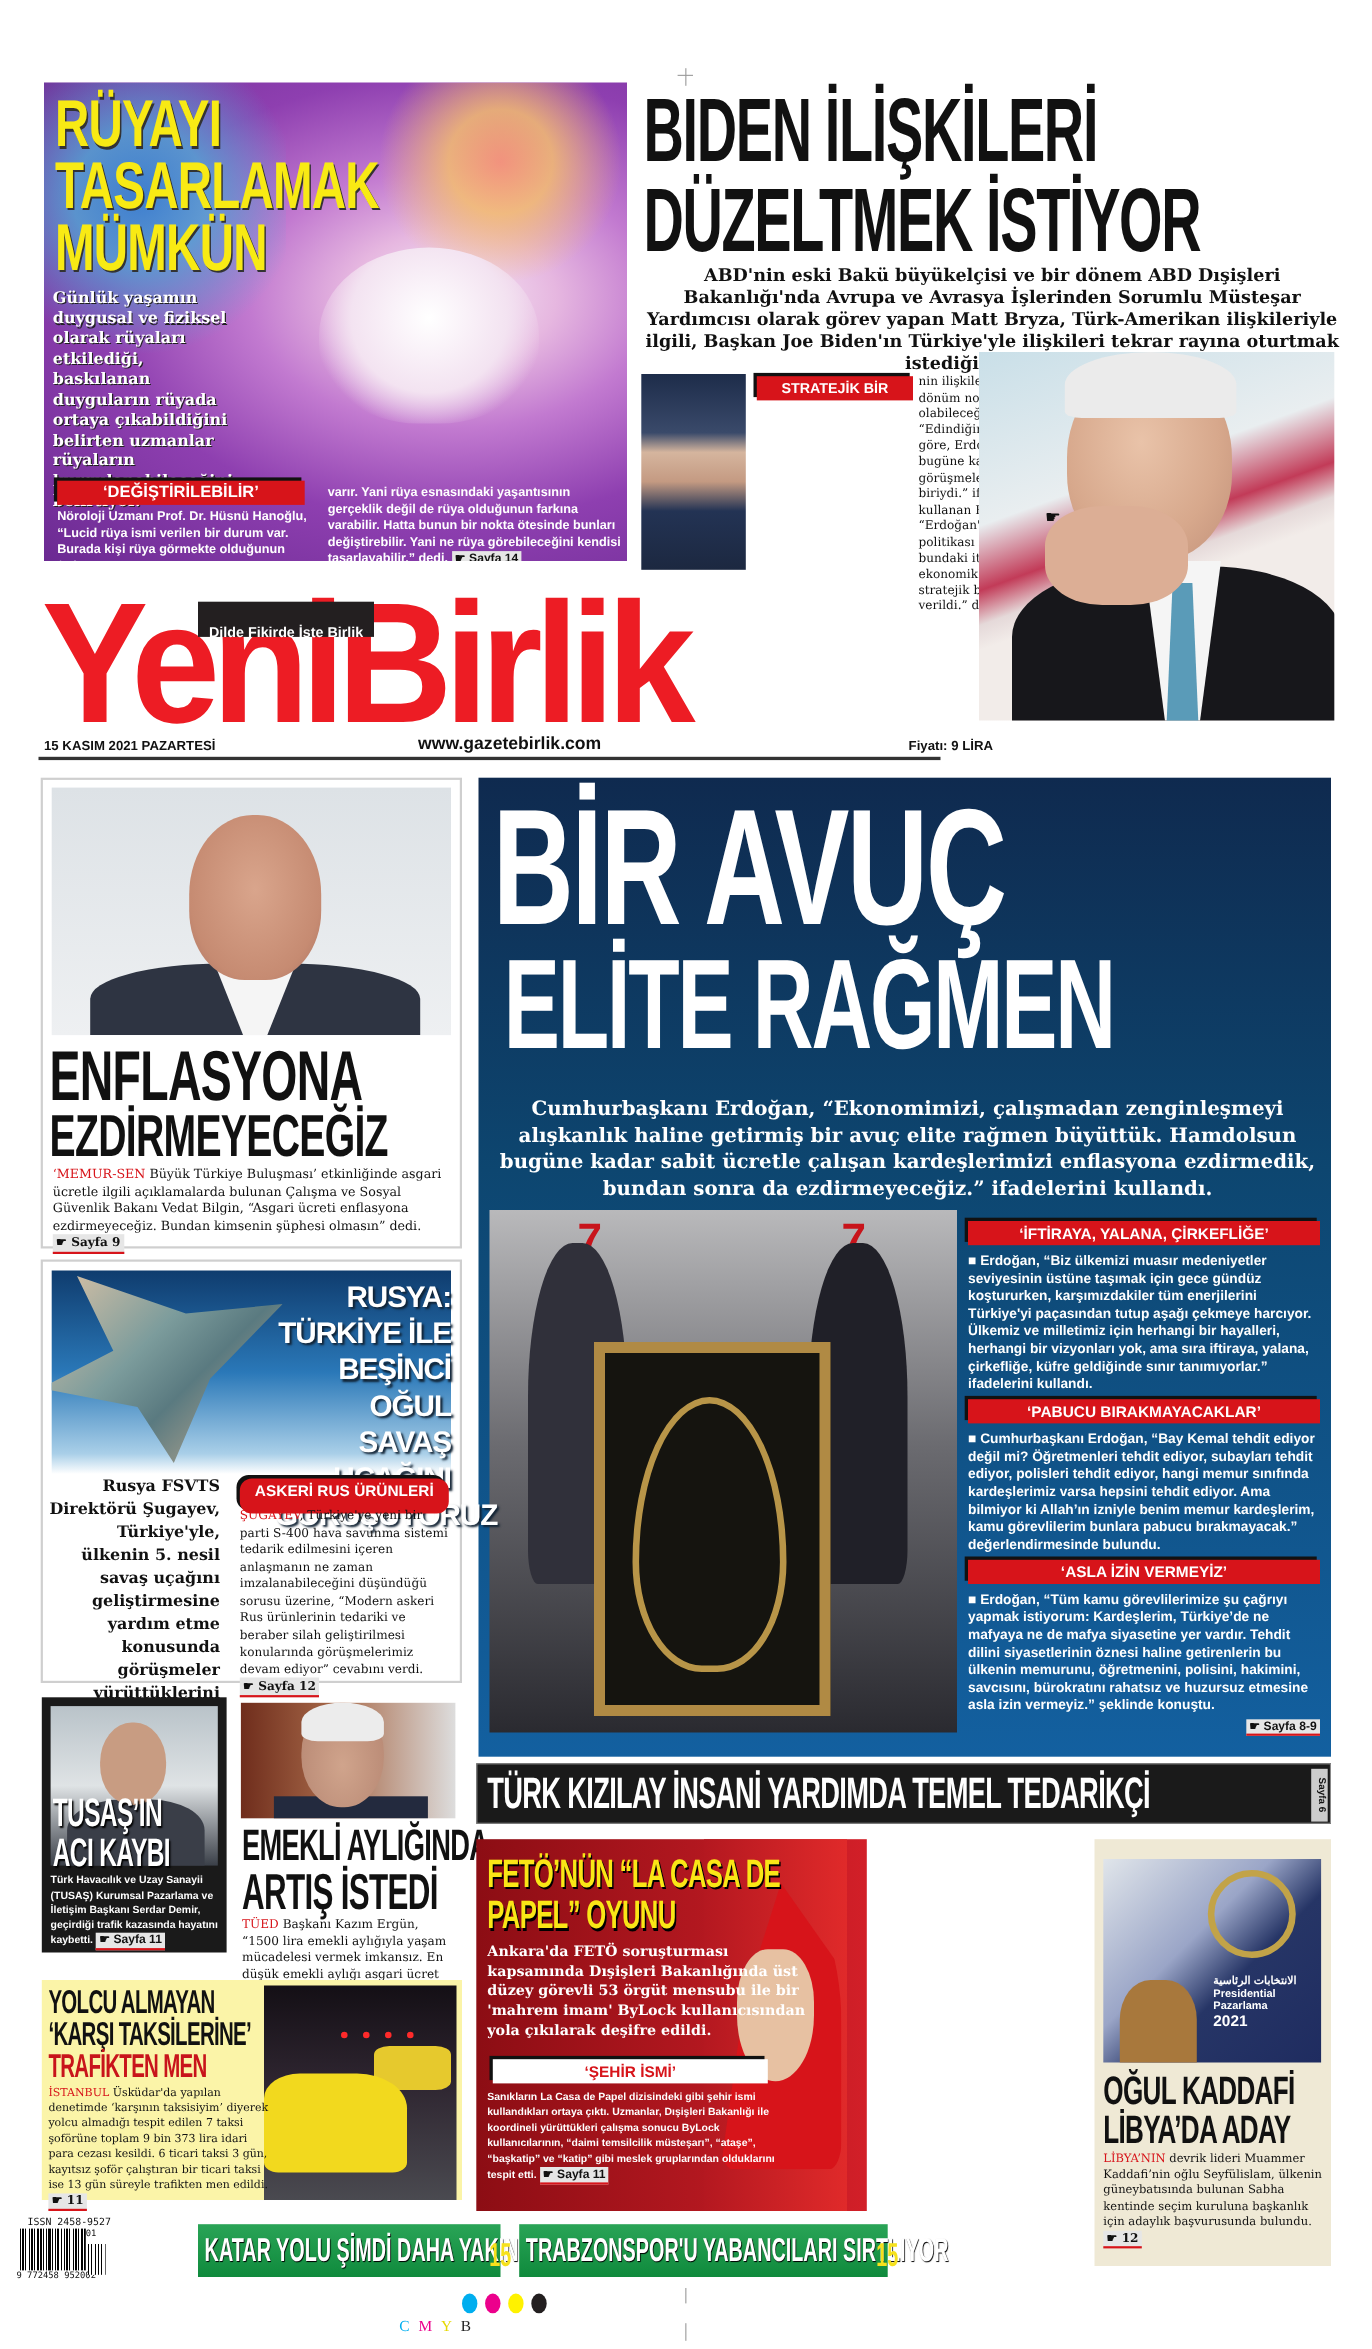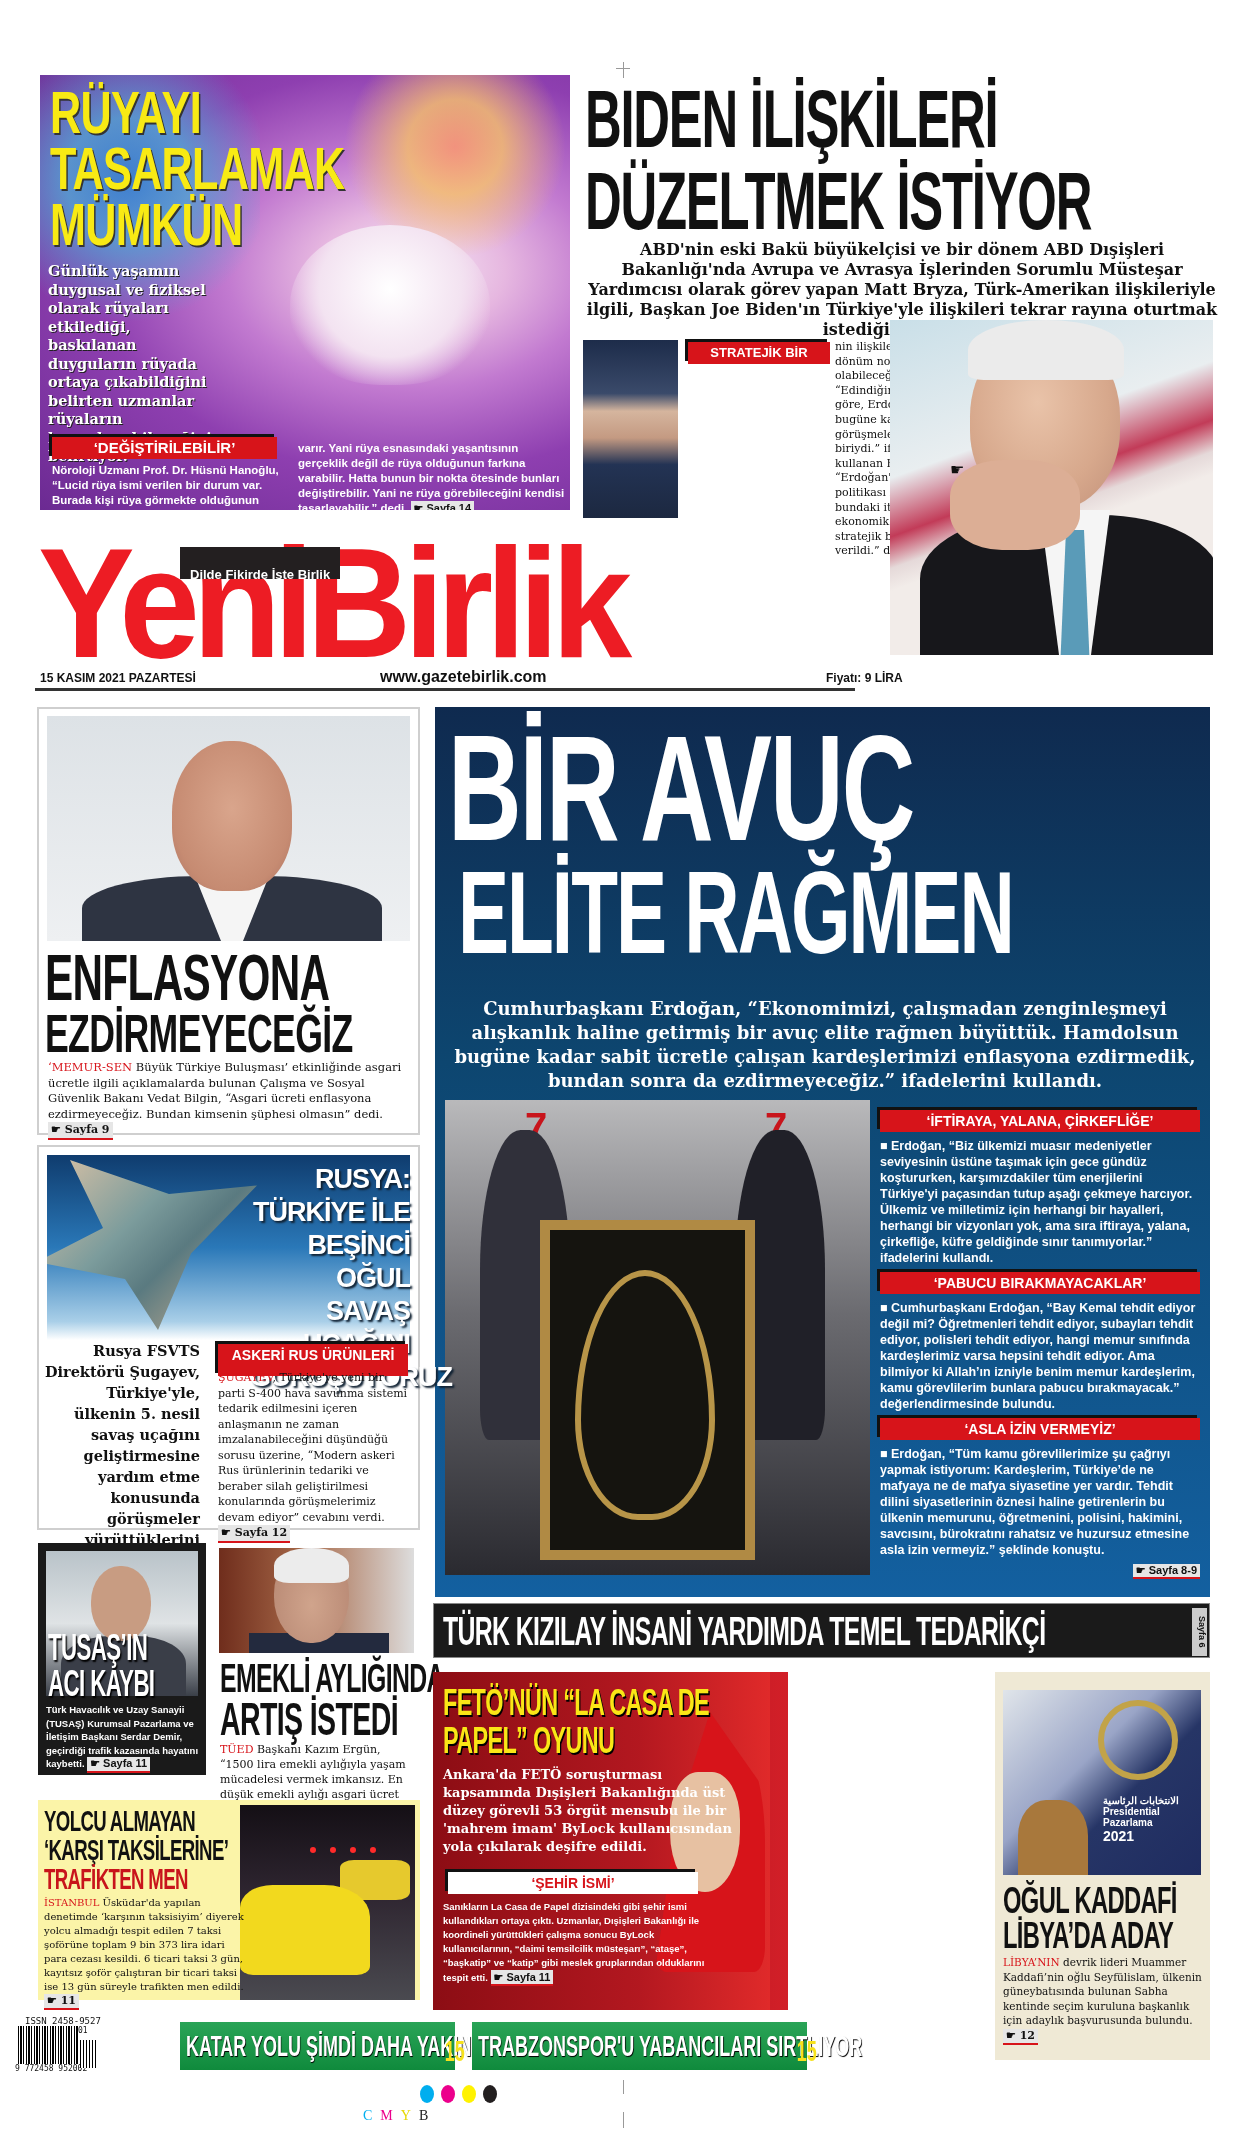--- a/index.html
+++ b/index.html
@@ -77,21 +77,21 @@
   #main-right .bar { font-size: 14px; height: 22px; line-height: 22px; margin-bottom: 6px; }
   #main-right p { font-size: 12.5px; line-height: 16px; font-weight: bold; margin-bottom: 6px; }
   #main-right p::before { content: "■ "; }
 
   
   #rus-box { left: 37px; top: 1145px; width: 383px; height: 385px; border: 2px solid #cfcfcf; }
   #rus-photo { left: 47px; top: 1155px; width: 363px; height: 185px; background: linear-gradient(180deg,#0f3c6e 0%,#2a78b8 50%,#a9cfe8 90%, #fff 100%); overflow: hidden; }
   #rus-photo .jet { left: -10px; top: 5px; width: 220px; height: 170px; background: linear-gradient(135deg,#e0c4a6 0%,#7c9c9c 40%,#5a7a80 60%,#d9b896 100%); clip-path: polygon(15% 0, 60% 20%, 100% 15%, 70% 55%, 55% 100%, 40% 70%, 0 60%, 30% 40%); }
   #rus-h { left: 250px; top: 1163px; width: 160px; text-align: right; color: #fff; font-size: 27px; line-height: 33px; text-shadow: 2px 2px 2px #123; }
   #rus-lede { left: 40px; top: 1340px; width: 160px; text-align: right; font-size: 14.5px; line-height: 21px; }
-  #rus-bar { left: 218px; top: 1344px; width: 190px; font-size: 14px; height: 32px; line-height: 22px; }
+  #rus-bar { left: 218px; top: 1344px; width: 190px; font-size: 14px; height: 32px; line-height: 22px; border-radius: 11px; }
   #rus-txt { left: 218px; top: 1370px; width: 195px; font-size: 11px; line-height: 15.5px; }
 
   
   #tusas { left: 38px; top: 1543px; width: 168px; height: 232px; background: #1a1a1a; }
   #tusas-photo { left: 46px; top: 1551px; width: 152px; height: 145px; background: linear-gradient(180deg,#b9c3c9 0%,#dfe3e5 50%,#3a3f48 100%); overflow: hidden; }
   #tusas-photo .head { left: 45px; top: 15px; width: 60px; height: 75px; border-radius: 48%; background: #c89c82; }
   #tusas-photo .suit { left: 15px; top: 85px; width: 125px; height: 70px; border-radius: 40% 40% 0 0; background: #3a3e48; }
   #tusas-h { left: 48px; top: 1630px; color: #fff; font-size: 36px; line-height: 36px; transform: scaleX(0.62); white-space: nowrap; text-shadow: 2px 2px 2px #000; }
   #tusas-txt { left: 46px; top: 1703px; width: 155px; color: #fff; font-size: 9.5px; line-height: 13.5px; font-weight: bold; }
 

